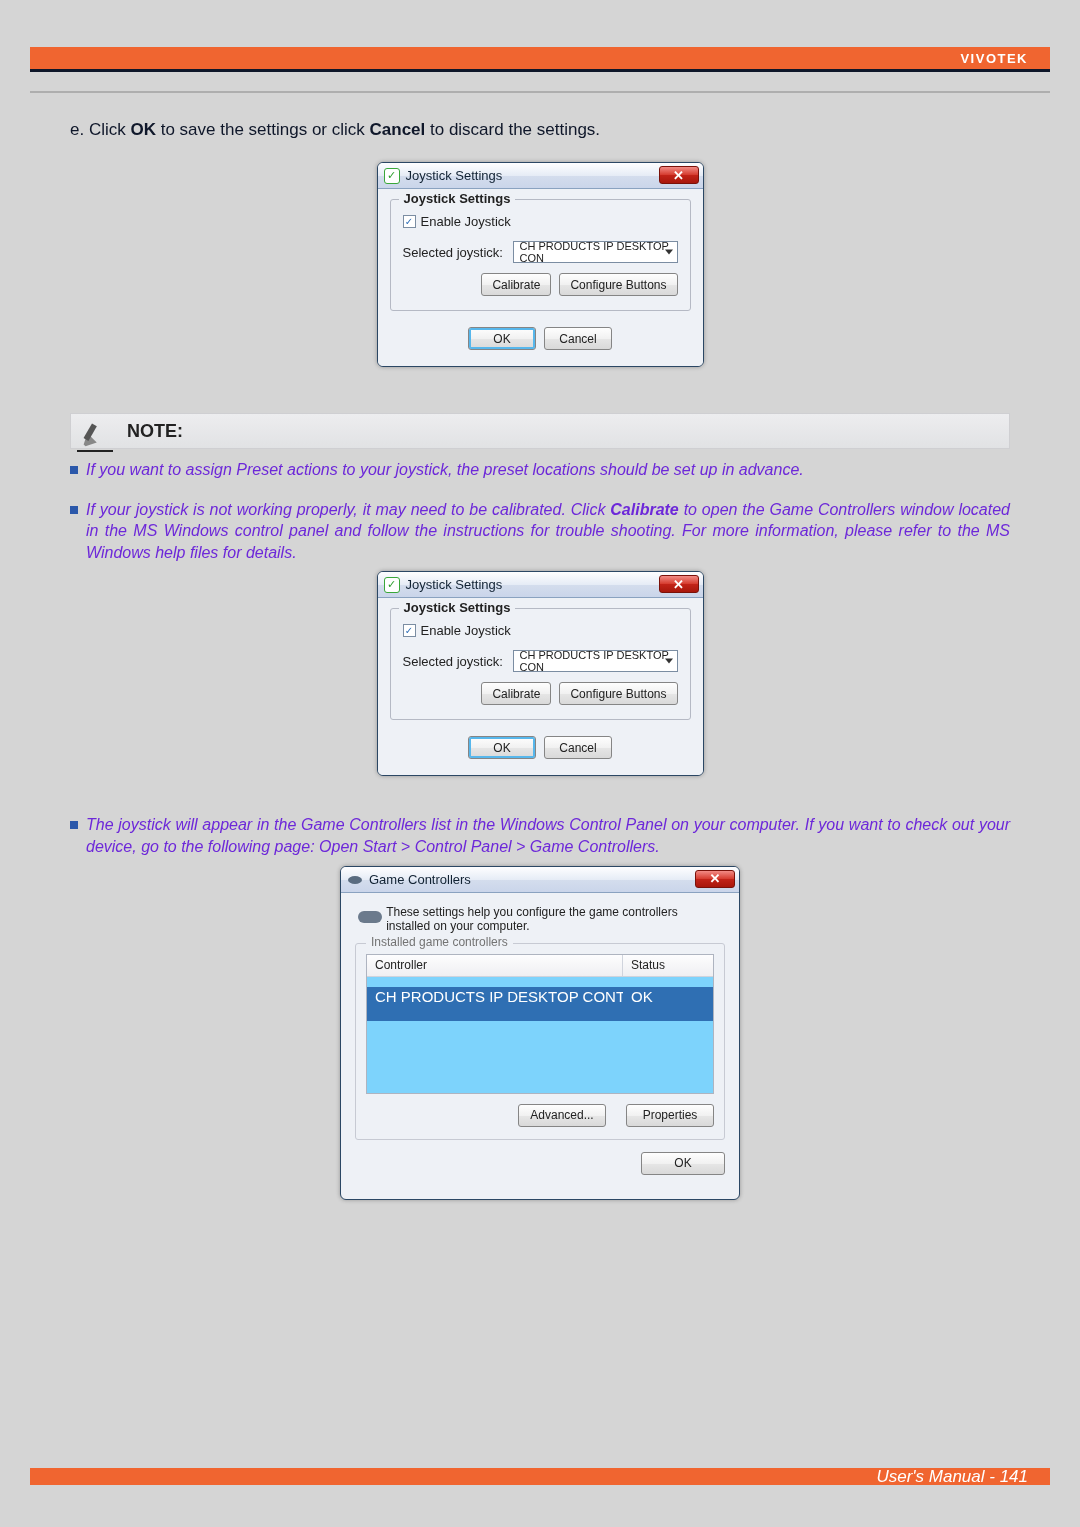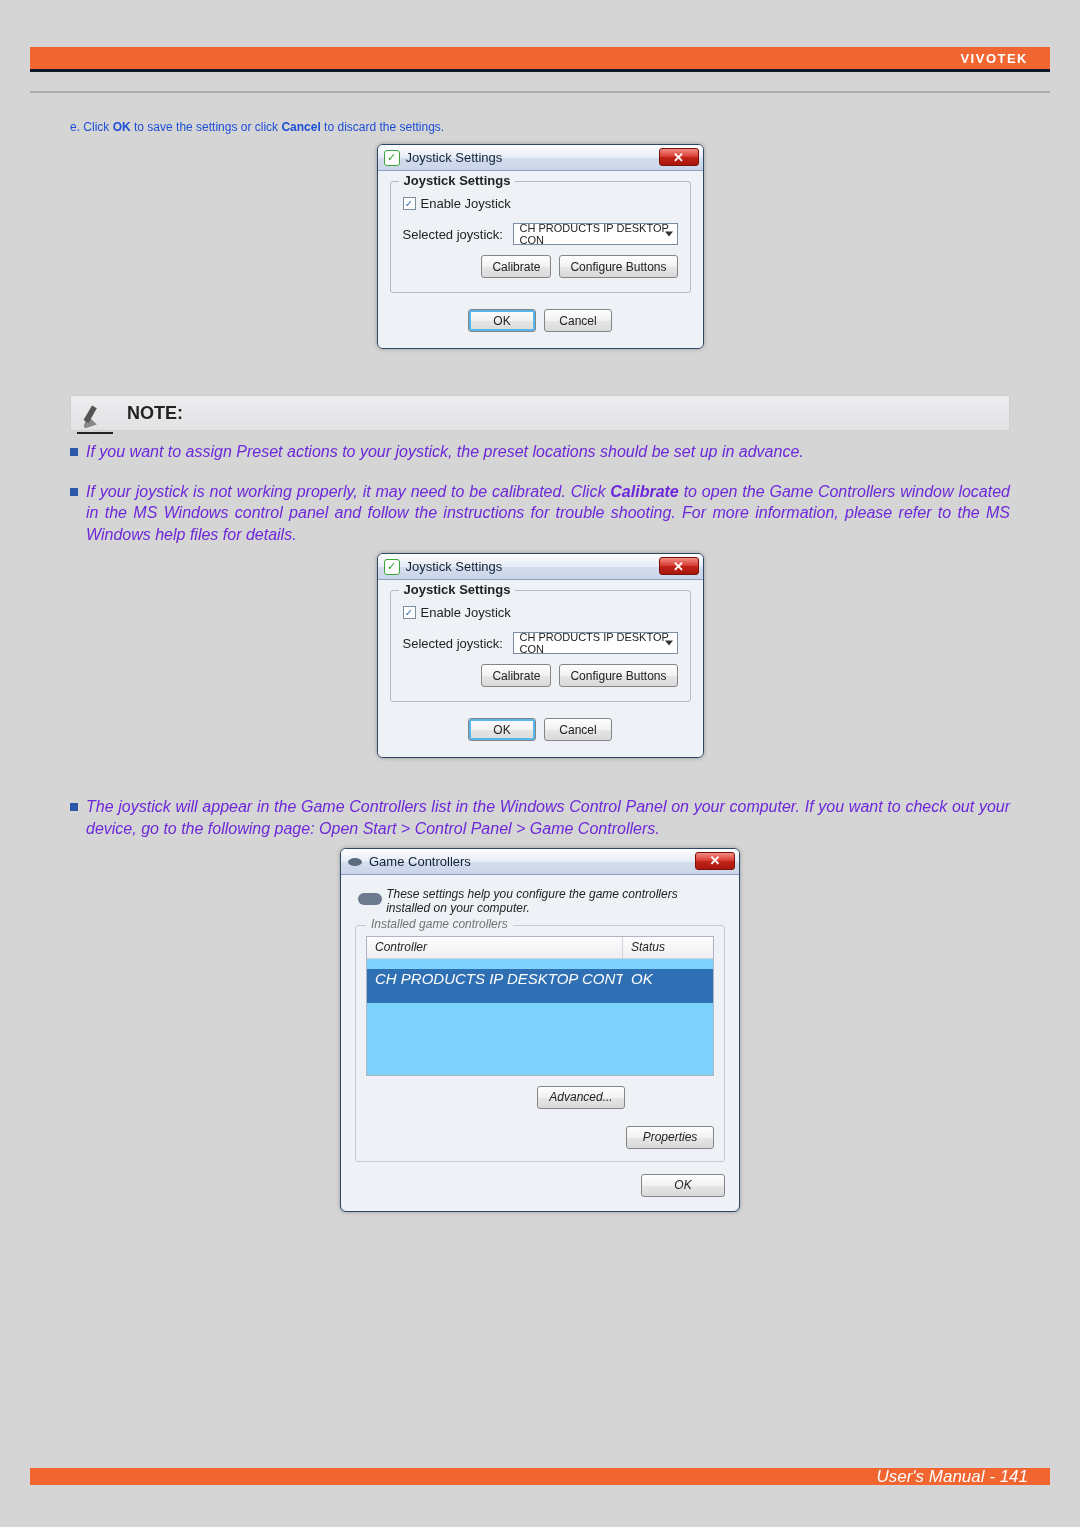--- a/index.html
+++ b/index.html
@@ -37,23 +37,23 @@
     height: 2px;
     background: #aeaeae;
   }
   .content {
     position: absolute;
     top: 120px;
     left: 70px;
     right: 70px;
   }
   .step-text {
-    font-size: 12px;
-    color: #1d4ed8;
-    margin-bottom: 10px;
+    font-size: 17px;
+    color: #0f172a;
+    margin-bottom: 22px;
   }
   .step-text b { font-weight: bold; }
   .dialog-wrap {
     display: flex;
     justify-content: center;
     margin-top: 8px;
   }
   
   .joy-dialog {
     width: 327px;
@@ -222,22 +222,21 @@
   
   .gc-dialog {
     width: 400px;
     border: 1px solid #2b4764;
     border-radius: 6px;
     overflow: hidden;
     background: #eef1f6;
     box-shadow: 0 0 4px rgba(0,0,0,.3);
   }
   .gc-body {
-    padding: 12px 14px 14px 14px;
-    font-style: italic;
+    padding: 12px 14px 24px 14px;
   }
   .gc-desc-row {
     display: flex; align-items: flex-start;
     font-size: 12px; color: #222;
     margin-bottom: 10px;
   }
   .gc-ico {
     width: 30px; height: 24px;
     margin-right: 8px;
     position: relative;
@@ -281,21 +280,21 @@
     display: flex;
     background: #2f6fb3;
     color: #fff;
     font-size: 15px;
     height: 34px;
     margin-top: 10px;
   }
   .gc-row .c1 { flex:1; padding: 1px 8px; white-space: nowrap; overflow:hidden; }
   .gc-row .c2 { width:90px; padding: 1px 8px; }
   .gc-btns {
-    display: flex; justify-content: flex-end; gap: 1px;
+    display: flex; justify-content: flex-end; gap: 20px;
     margin-top: 10px;
   }
   .gc-footer {
     display: flex; justify-content: flex-end;
     padding-top: 12px;
   }
   
   .page-footer {
     position: absolute;
     bottom: 42px;
@@ -443,21 +442,21 @@
                 <div class="gc-col-controller">Controller</div>
                 <div class="gc-col-status">Status</div>
               </div>
               <div class="gc-row">
                 <div class="c1">CH PRODUCTS IP DESKTOP CONTROLLER</div>
                 <div class="c2">OK</div>
               </div>
             </div>
             <div class="gc-btns">
               <div class="winbtn" style="min-width:88px;">Advanced...</div>
-              <div class="winbtn" style="min-width:88px;margin-top:40px;">Properties</div>
+              <div class="winbtn" style="min-width:88px;">Properties</div>
             </div>
           </div>
           <div class="gc-footer">
             <div class="winbtn" style="min-width:84px;">OK</div>
           </div>
         </div>
       </div>
     </div>
 
   </div>

